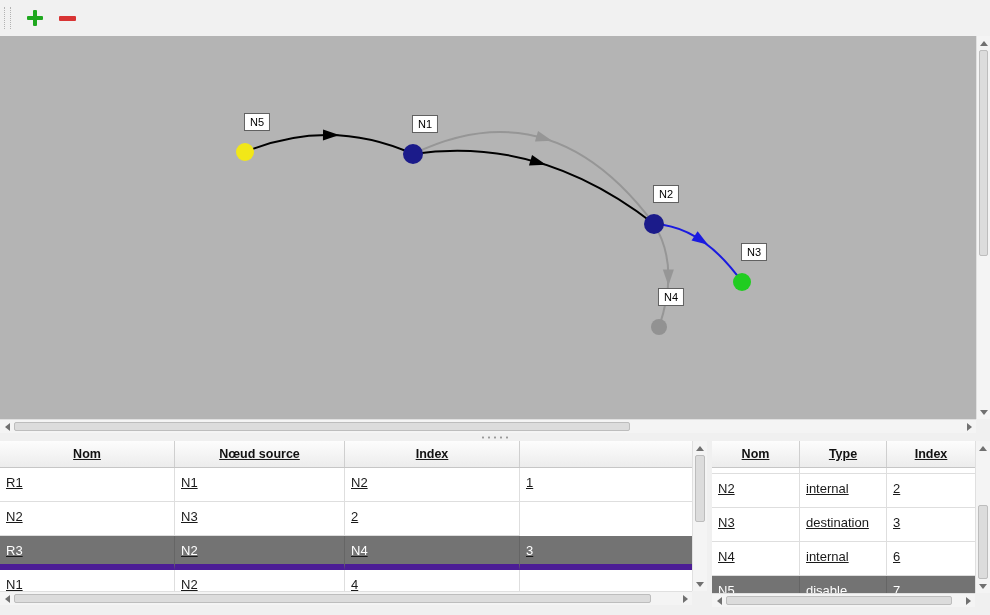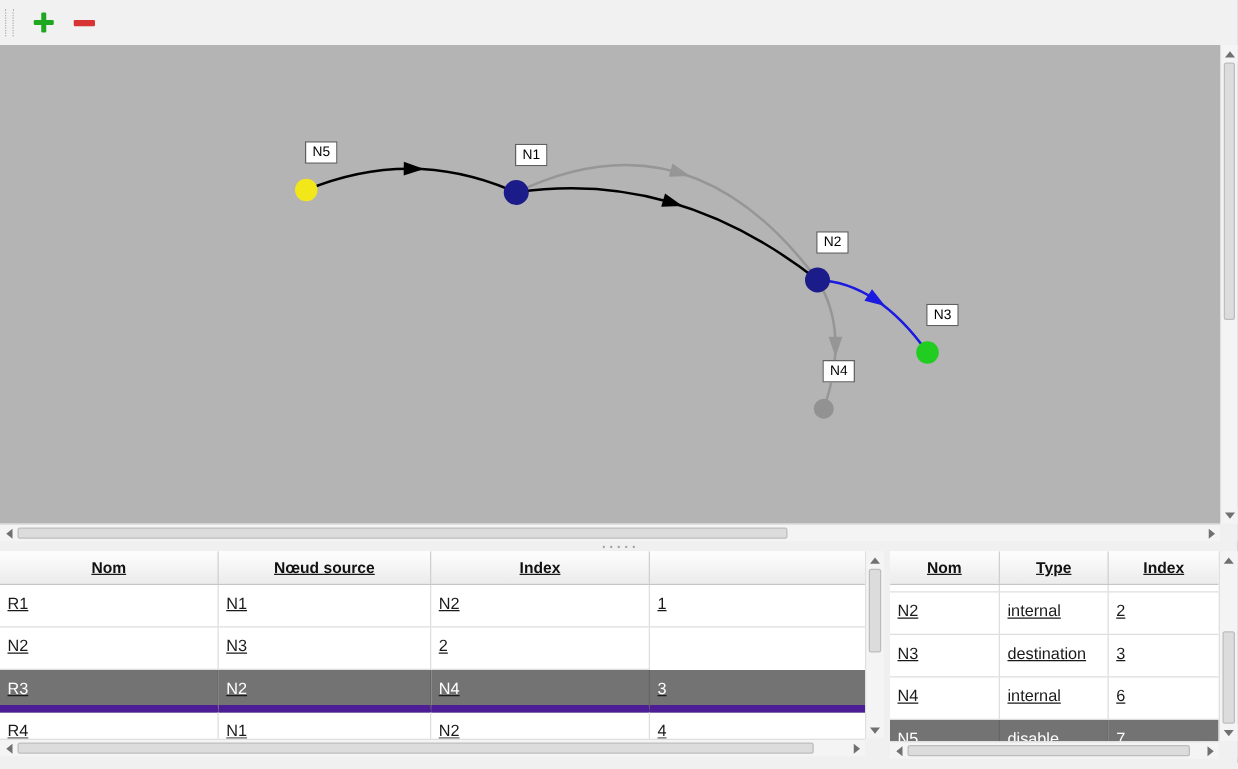--- a/index.html
+++ b/index.html
@@ -159,21 +159,20 @@
         <div class="tcell">N3</div>
         <div class="tcell">2</div>
       </div>
       <div class="trow selected">
         <div class="tcell">R3</div>
         <div class="tcell">N2</div>
         <div class="tcell">N4</div>
         <div class="tcell">3</div>
       </div>
       <div class="trow">
-        <div class="tcell">R4</div>
         <div class="tcell">N1</div>
         <div class="tcell">N2</div>
         <div class="tcell">4</div>
       </div>
     </div>
 </div>
 <div class="scrollbar v" style="left:692px;top:441px;width:15px;height:150px;">
   <div class="sb-btn">
       <i class="tri up"></i>
     </div>

